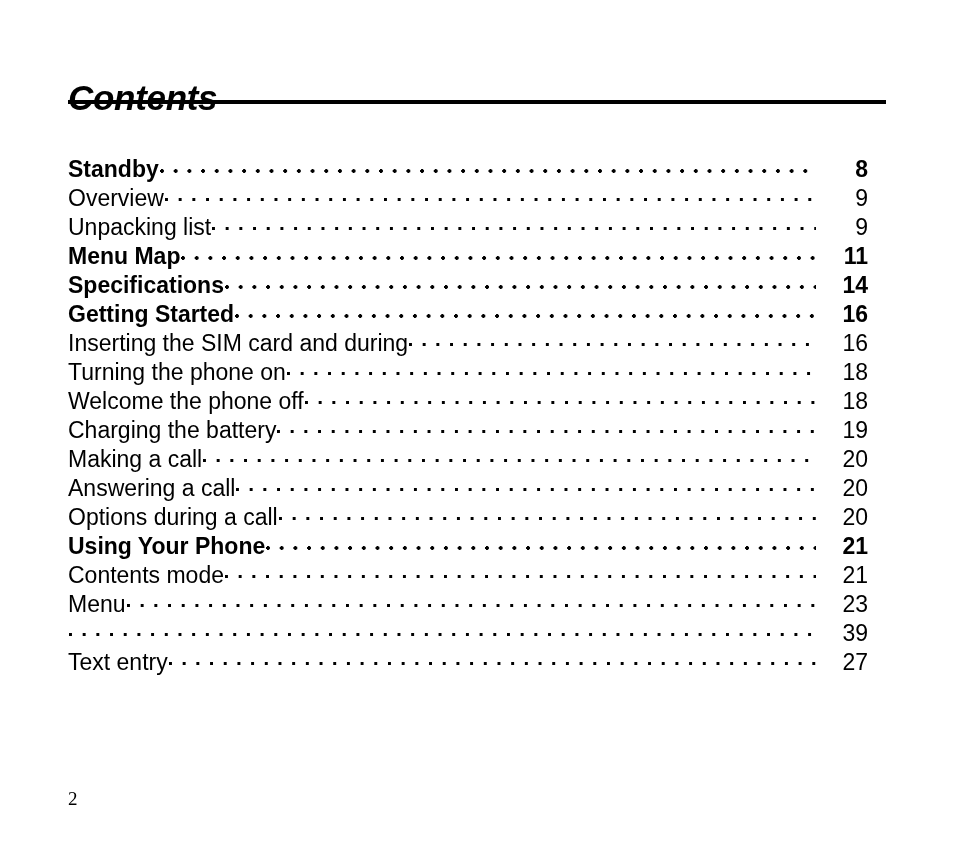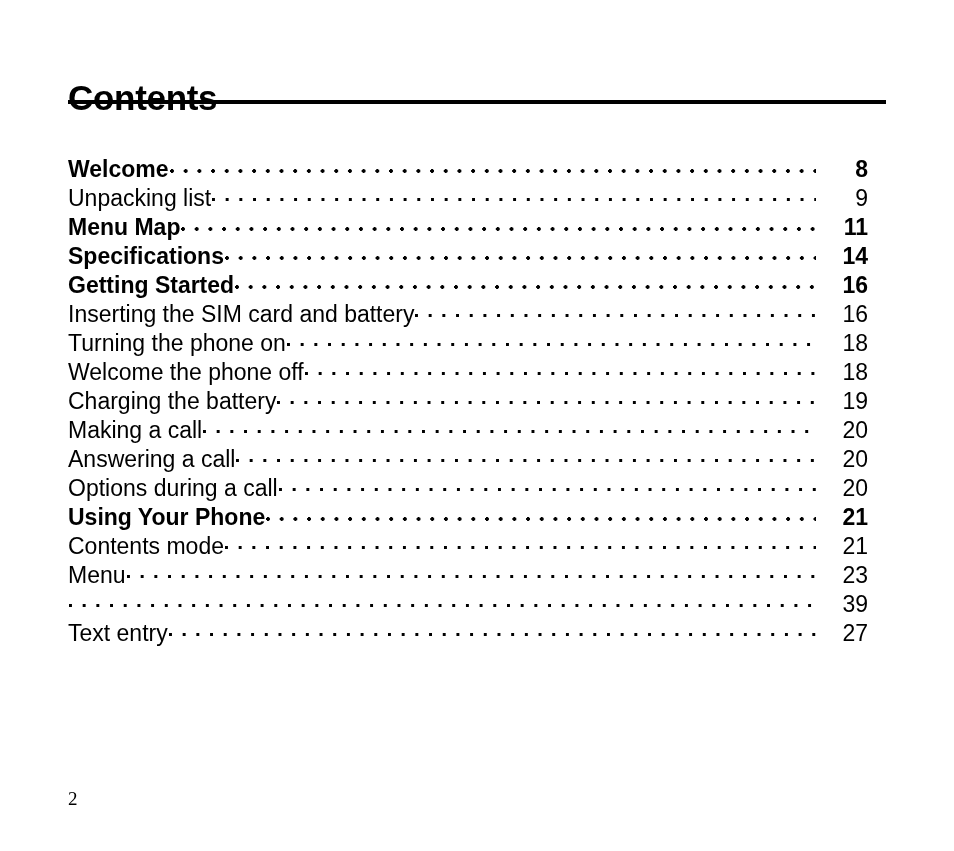--- a/index.html
+++ b/index.html
@@ -25,20 +25,21 @@
     height: 851px;
   }
 
   
   .page-title {
     position: absolute;
     left: 68px;
     top: 55px;
     font-size: 35px;
     font-weight: bold;
+    font-style: italic;
     letter-spacing: -0.3px;
     line-height: 40px;
     white-space: nowrap;
   }
 
   .title-rule {
     position: absolute;
     left: 68px;
     top: 100px;
     width: 818px;
@@ -122,46 +123,51 @@
 <body>
 
 <div class="page">
 
   <h1 class="page-title">Contents</h1>
 
   <div class="title-rule"></div>
 
   <div class="toc" id="toc-list">
       <div class="toc-row chapter">
-        <span class="toc-label">Welcome</span>
+        <span class="toc-label">Standby</span>
         <span class="toc-leader"></span>
         <span class="toc-page">8</span>
       </div>
       <div class="toc-row section">
+        <span class="toc-label">Overview</span>
+        <span class="toc-leader"></span>
+        <span class="toc-page">9</span>
+      </div>
+      <div class="toc-row section">
         <span class="toc-label">Unpacking list</span>
         <span class="toc-leader"></span>
         <span class="toc-page">9</span>
       </div>
       <div class="toc-row chapter">
         <span class="toc-label">Menu Map</span>
         <span class="toc-leader"></span>
         <span class="toc-page">11</span>
       </div>
       <div class="toc-row chapter">
         <span class="toc-label">Specifications</span>
         <span class="toc-leader"></span>
         <span class="toc-page">14</span>
       </div>
       <div class="toc-row chapter">
         <span class="toc-label">Getting Started</span>
         <span class="toc-leader"></span>
         <span class="toc-page">16</span>
       </div>
       <div class="toc-row section">
-        <span class="toc-label">Inserting the SIM card and battery</span>
+        <span class="toc-label">Inserting the SIM card and during</span>
         <span class="toc-leader"></span>
         <span class="toc-page">16</span>
       </div>
       <div class="toc-row section">
         <span class="toc-label">Turning the phone on</span>
         <span class="toc-leader"></span>
         <span class="toc-page">18</span>
       </div>
       <div class="toc-row section">
         <span class="toc-label">Welcome the phone off</span>

